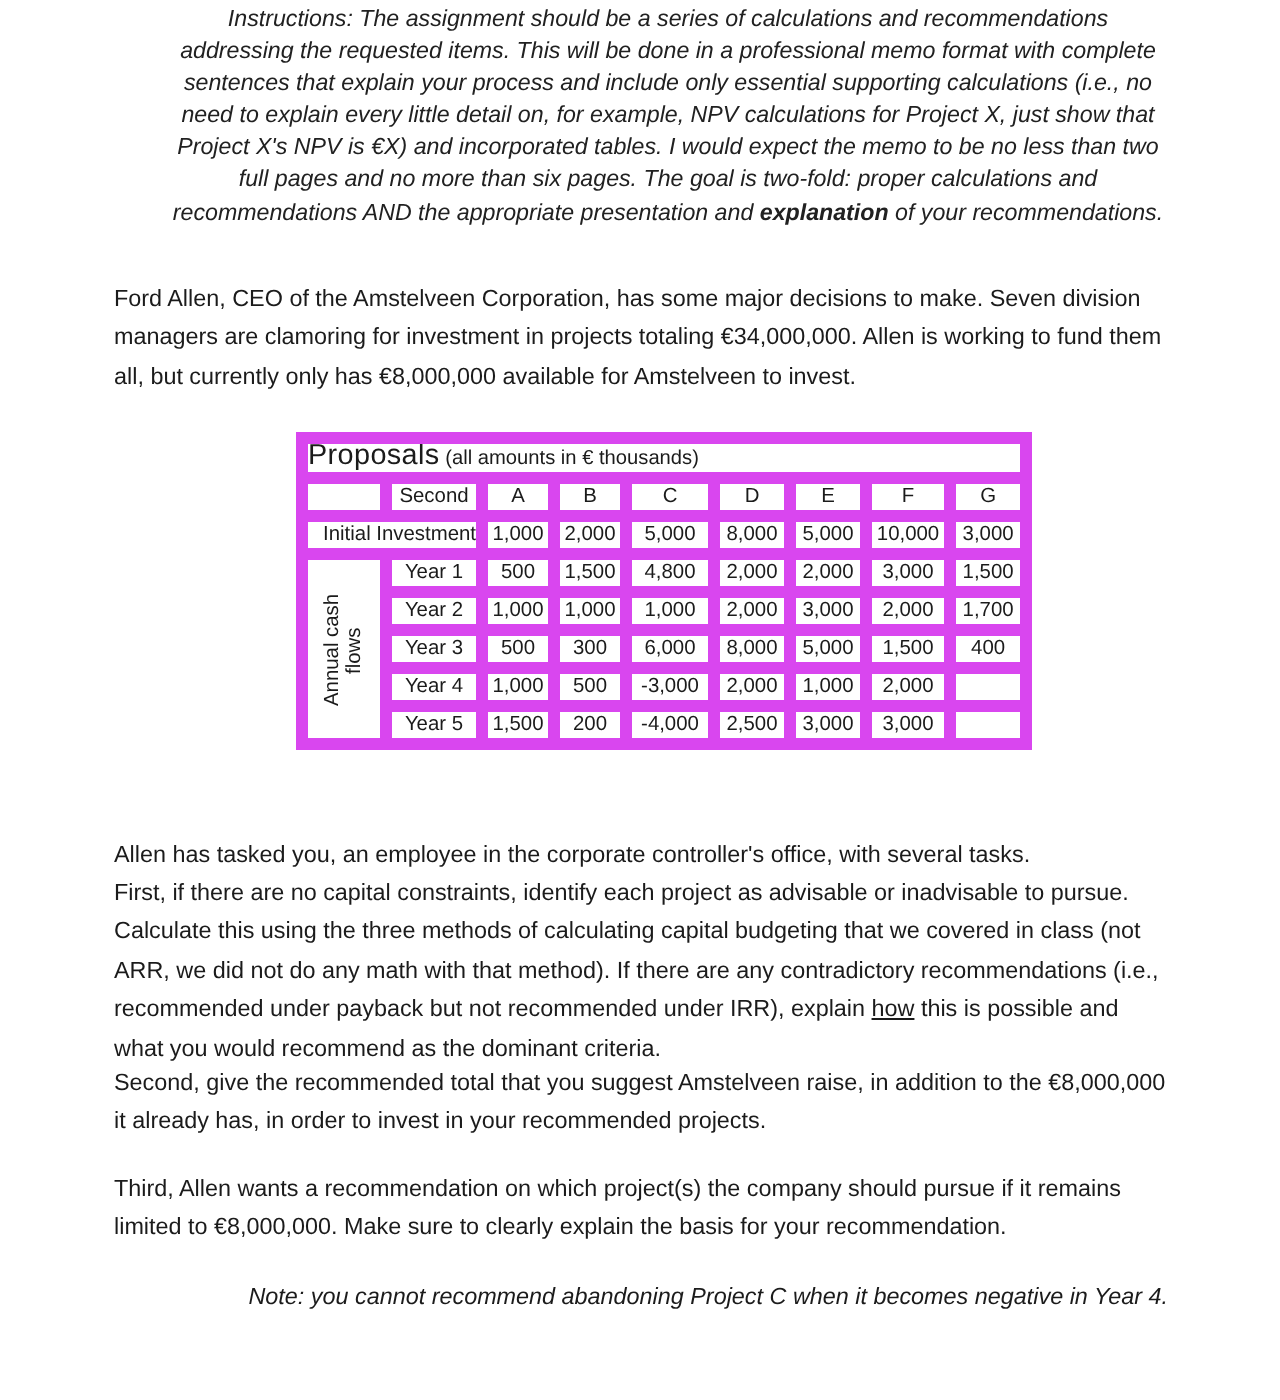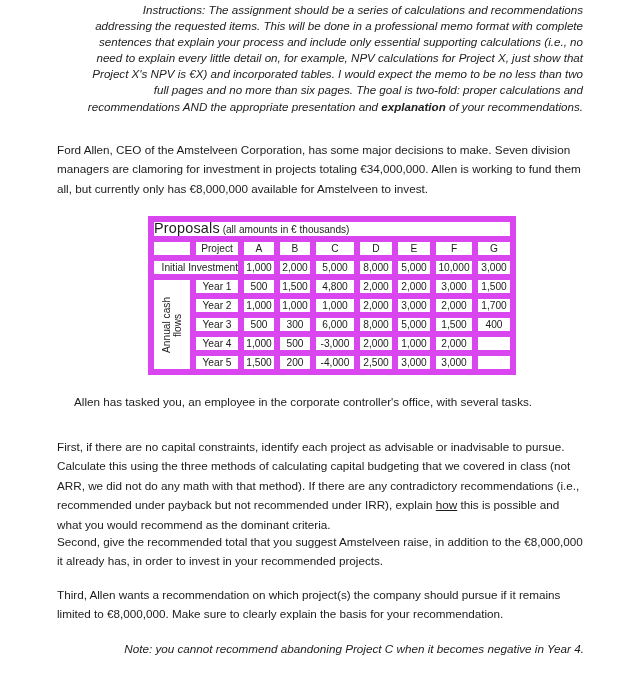--- a/index.html
+++ b/index.html
@@ -24,39 +24,39 @@
 
   
   .instructions {
     position: absolute;
     left: 85px;
     top: 2px;
     width: 498px;
     font-size: 11.6px;
     line-height: 16.1px;
     font-style: italic;
-    text-align: right;
+    text-align: center;
     color: #212121;
   }
   .instructions b { font-weight: 700; font-style: italic; }
 
   .para {
     position: absolute;
     left: 57px;
     width: 527px;
     font-size: 11.7px;
     line-height: 19.4px;
     color: #1b1b1b;
   }
   .para.note { font-style: italic; text-align: right; }
   .para u { text-decoration: underline; }
 
   #p-ford   { top: 140px; }
   #p-cost   { top: 360px; }
-  #p-tasked { top: 392px; margin-left: 17px; }
+  #p-tasked { top: 418px; }
   #p-first  { top: 437px; }
   #p-second { top: 532px; }
   #p-third  { top: 585px; }
   #p-note   { top: 639px; }
 
   
   #proposals-table-wrap {
     position: absolute;
     left: 148px;
     top: 216px;
@@ -146,21 +146,21 @@
           <col class="c-e">
           <col class="c-f">
           <col class="c-g">
       </colgroup>
       <tbody>
         <tr>
           <td class="title-cell" colspan="9"><span class="title-main">Proposals</span> <span class="title-sub">(all amounts in € thousands)</span></td>
         </tr>
         <tr>
           <td class="blank"></td>
-          <td class="lbl">Project</td>
+          <td class="lbl">Second</td>
           <td class="ctr">A</td>
           <td class="ctr">B</td>
           <td class="ctr">C</td>
           <td class="ctr">D</td>
           <td class="ctr">E</td>
           <td class="ctr">F</td>
           <td class="ctr">G</td>
         </tr>
         <tr>
           <td class="rowhead" colspan="2">Initial Investment</td>

